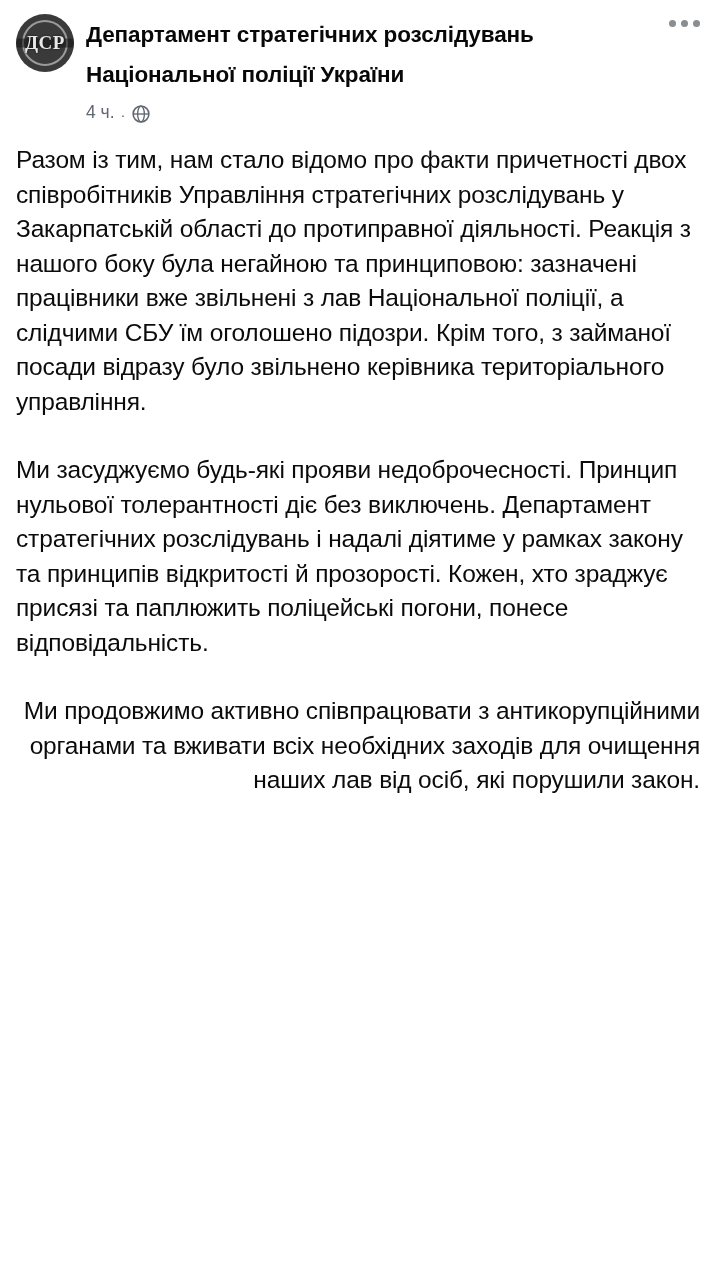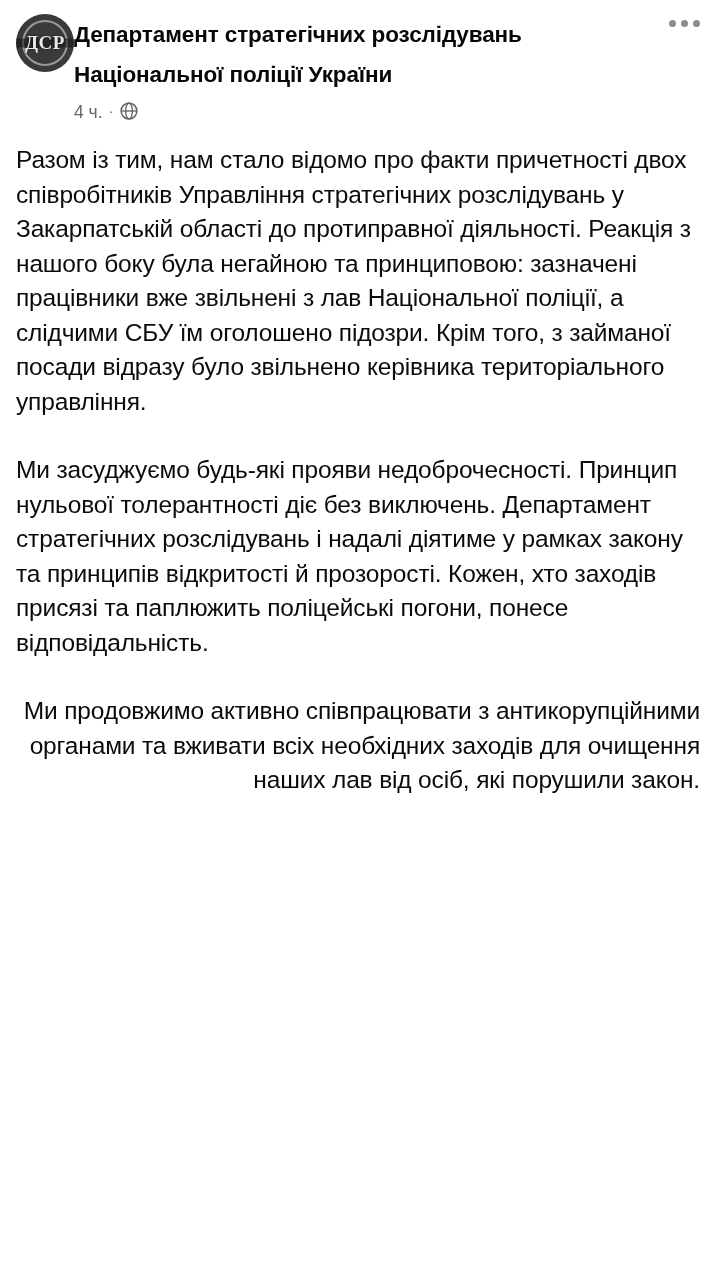--- a/index.html
+++ b/index.html
@@ -15,21 +15,21 @@
     -webkit-font-smoothing: antialiased;
   }
   .post {
     width: 716px;
     box-sizing: border-box;
     padding: 14px 16px 0 16px;
   }
   .post-header {
     display: flex;
     align-items: flex-start;
-    gap: 0;
+    gap: 12px;
   }
   .avatar {
     width: 58px;
     height: 58px;
     flex: 0 0 58px;
     border-radius: 50%;
     background: #3a3a3a;
     position: relative;
     overflow: hidden;
     display: flex;
@@ -73,21 +73,21 @@
   }
   .page-name {
     font-size: 22.5px;
     line-height: 40px;
     font-weight: bold;
     color: #080808;
     letter-spacing: -0.1px;
   }
   .meta-row {
     display: flex;
-    align-items: flex-start;
+    align-items: flex-end;
     gap: 6px;
     margin-top: 7px;
     color: #606770;
     font-size: 17.5px;
     line-height: 21px;
   }
   .meta-dot {
     font-size: 15px;
     line-height: 17px;
     color: #606770;
@@ -163,17 +163,17 @@
         <i></i>
         <i></i>
         <i></i>
       </div>
     </div>
 
   </div>
 
   <div class="post-body">
     <p>Разом із тим, нам стало відомо про факти причетності двох співробітників Управління стратегічних розслідувань у Закарпатській області до протиправної діяльності. Реакція з нашого боку була негайною та принциповою: зазначені працівники вже звільнені з лав Національної поліції, а слідчими СБУ їм оголошено підозри. Крім того, з займаної посади відразу було звільнено керівника територіального управління.</p>
-    <p>Ми засуджуємо будь-які прояви недоброчесності. Принцип нульової толерантності діє без виключень. Департамент стратегічних розслідувань і надалі діятиме у рамках закону та принципів відкритості й прозорості. Кожен, хто заходів присязі та паплюжить поліцейські погони, понесе відповідальність.</p>
+    <p>Ми засуджуємо будь-які прояви недоброчесності. Принцип нульової толерантності діє без виключень. Департамент стратегічних розслідувань і надалі діятиме у рамках закону та принципів відкритості й прозорості. Кожен, хто зраджує присязі та паплюжить поліцейські погони, понесе відповідальність.</p>
     <p>Ми продовжимо активно співпрацювати з антикорупційними органами та вживати всіх необхідних заходів для очищення наших лав від осіб, які порушили закон.</p>
   </div>
 
 </div>
 
 </body></html>

